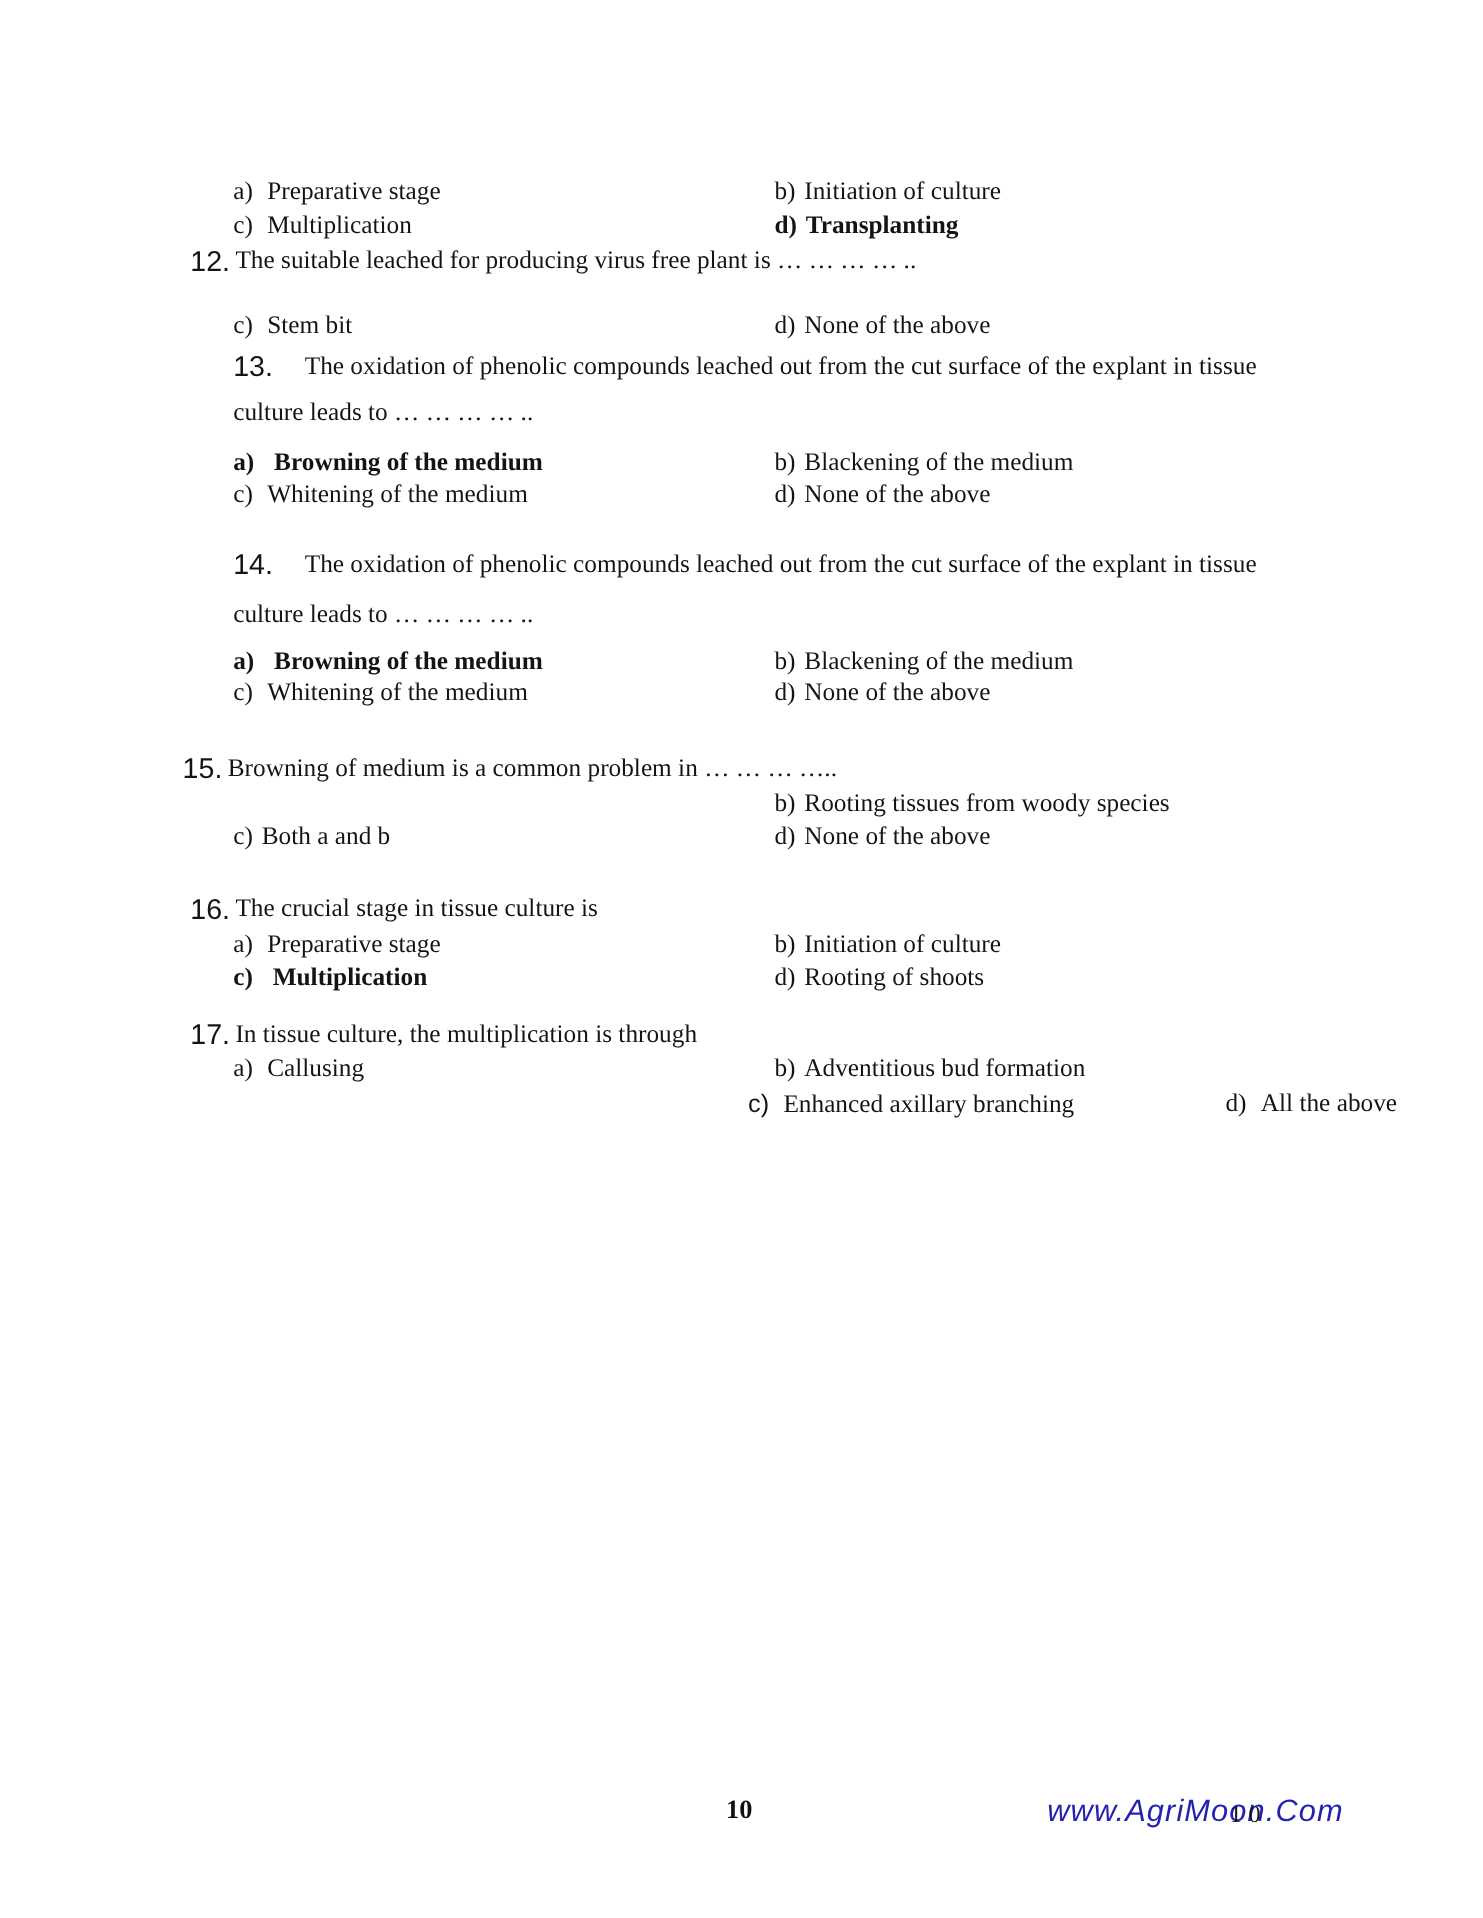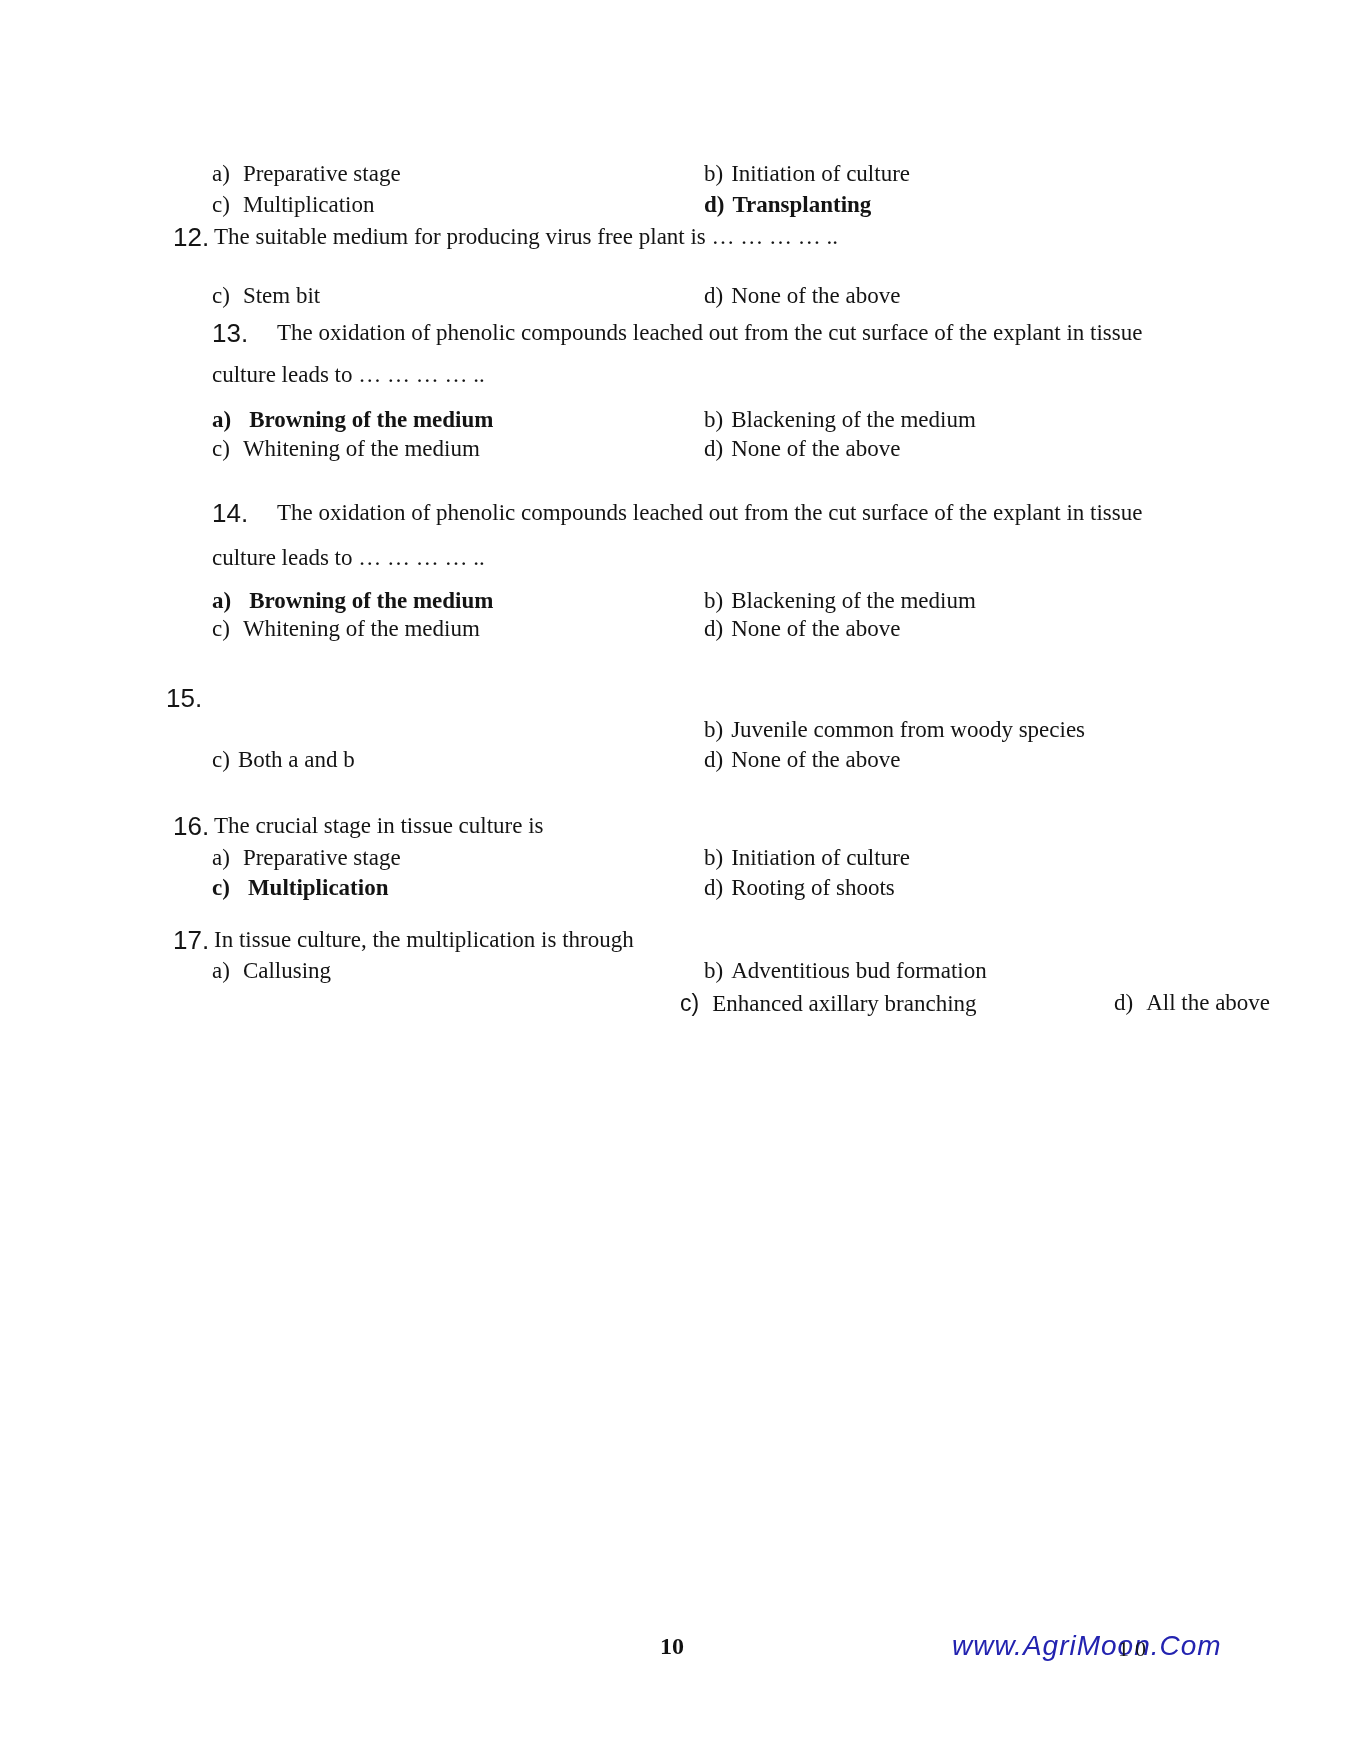--- a/index.html
+++ b/index.html
@@ -60,21 +60,21 @@
     <span class="abs" style="left:180px"><span class="lbl g13">a)</span><span>Preparative stage</span></span>
     <span class="abs" style="left:672px"><span class="lbl g8">b)</span><span>Initiation of culture</span></span>
   </div>
   <div class="line" style="top:190px">
     <span class="abs" style="left:180px"><span class="lbl g13">c)</span><span>Multiplication</span></span>
     <span class="abs bold" style="left:672px"><span class="lbl g8">d)</span><span>Transplanting</span></span>
   </div>
 
   <div class="line" style="top:222px">
     <span class="abs qnum" style="left:141px">12.</span>
-    <span class="abs" style="left:182px">The suitable medium for producing virus free plant is … … … … ..</span>
+    <span class="abs" style="left:182px">The suitable leached for producing virus free plant is … … … … ..</span>
   </div>
   <div class="line" style="top:281px">
     <span class="abs" style="left:180px"><span class="lbl g13">c)</span><span>Stem bit</span></span>
     <span class="abs" style="left:672px"><span class="lbl g8">d)</span><span>None of the above</span></span>
   </div>
 
   <div class="line" style="top:318px">
     <span class="abs qnum" style="left:180px">13.</span>
     <span class="abs" style="left:245px">The oxidation of phenolic compounds leached out from the cut surface of the explant in tissue</span>
   </div>
@@ -101,23 +101,24 @@
     <span class="abs bold" style="left:180px"><span class="lbl g18">a)</span><span>Browning of the medium</span></span>
     <span class="abs" style="left:672px"><span class="lbl g8">b)</span><span>Blackening of the medium</span></span>
   </div>
   <div class="line" style="top:614px">
     <span class="abs" style="left:180px"><span class="lbl g13">c)</span><span>Whitening of the medium</span></span>
     <span class="abs" style="left:672px"><span class="lbl g8">d)</span><span>None of the above</span></span>
   </div>
 
   <div class="line" style="top:683px">
     <span class="abs qnum" style="left:134px">15.</span>
+    <span class="abs" style="left:175px">Browning of medium is a common problem in  … … … …..</span>
   </div>
   <div class="line" style="top:715px">
-    <span class="abs" style="left:672px"><span class="lbl g8">b)</span><span>Juvenile common from woody species</span></span>
+    <span class="abs" style="left:672px"><span class="lbl g8">b)</span><span>Rooting tissues from woody species</span></span>
   </div>
   <div class="line" style="top:745px">
     <span class="abs" style="left:180px"><span class="lbl g8">c)</span><span>Both a and b</span></span>
     <span class="abs" style="left:672px"><span class="lbl g8">d)</span><span>None of the above</span></span>
   </div>
 
   <div class="line" style="top:811px">
     <span class="abs qnum" style="left:141px">16.</span>
     <span class="abs" style="left:182px">The crucial stage in tissue culture is</span>
   </div>

